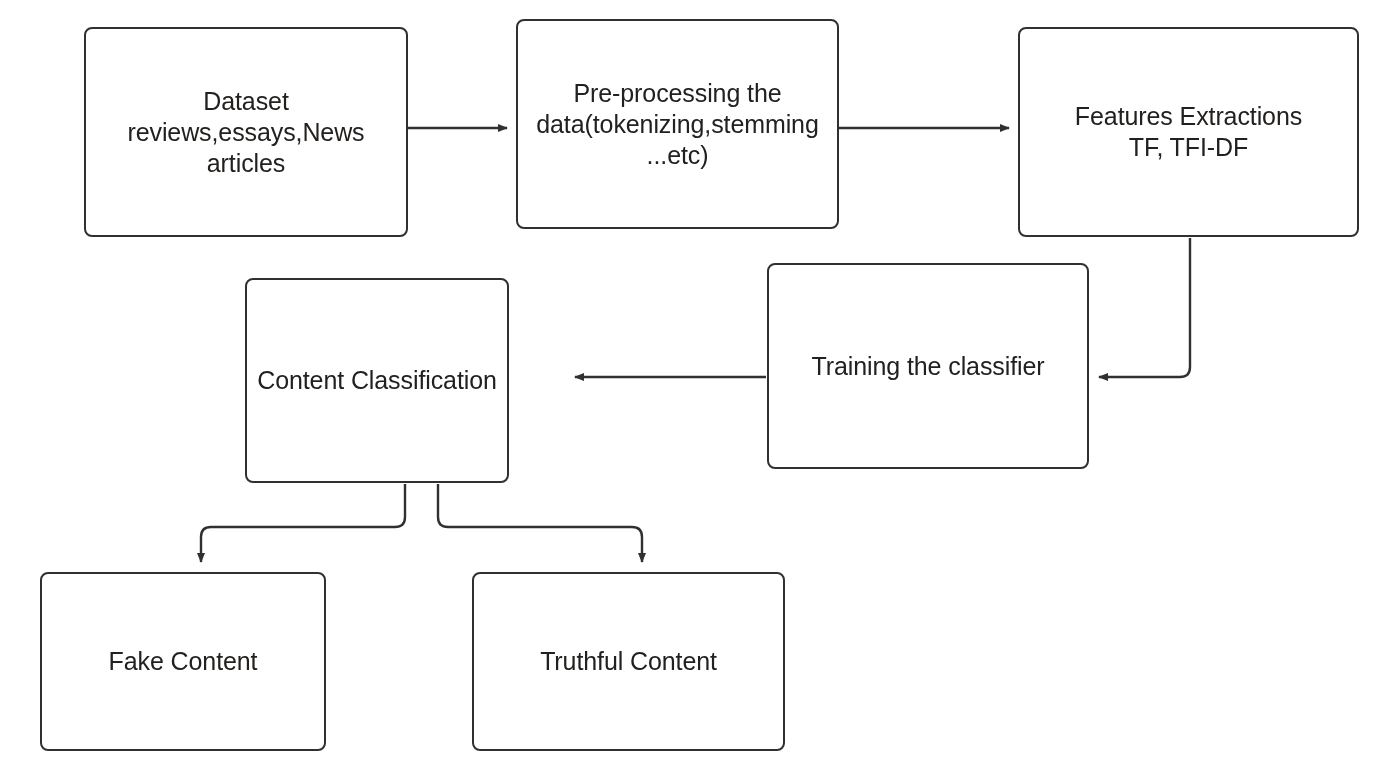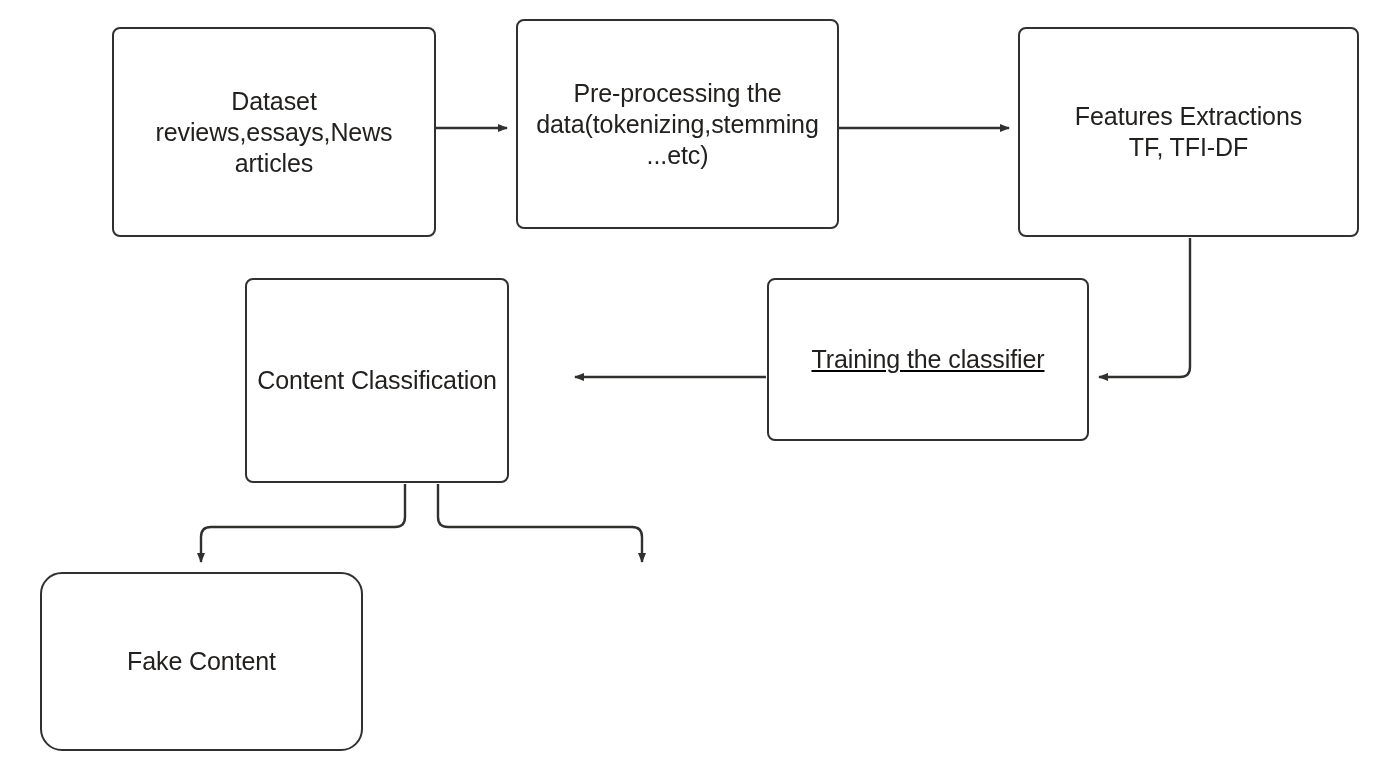--- a/index.html
+++ b/index.html
@@ -42,26 +42,26 @@
     color: #23211f;
     font-family: "Liberation Sans", sans-serif;
     font-size: 25px;
     line-height: 31px;
     text-align: center;
     white-space: pre-line;
     letter-spacing: -0.1px;
     padding: 0 4px;
   }
   
-  #node-dataset        { left: 84px;   top: 27px;  width: 324px; height: 210px; margin-left: 28px; }
+  #node-dataset        { left: 84px;   top: 27px;  width: 324px; height: 210px; }
   #node-preprocessing  { left: 516px;  top: 19px;  width: 323px; height: 210px; }
   #node-features       { left: 1018px; top: 27px;  width: 341px; height: 210px; }
-  #node-training       { left: 767px;  top: 278px; width: 322px; height: 163px; text-decoration: underline; }
+  #node-training       { left: 767px;  top: 263px; width: 322px; height: 206px; }
   #node-classification { left: 245px;  top: 278px; width: 264px; height: 205px; }
-  #node-fake           { left: 40px;   top: 572px; width: 323px; height: 179px; border-radius: 22px; }
+  #node-fake           { left: 40px;   top: 572px; width: 286px; height: 179px; }
   #node-truthful       { left: 472px;  top: 572px; width: 313px; height: 179px; }
 </style>
 </head>
 <body>
 
 <div id="canvas">
 
   <svg id="edge-layer" width="1396" height="773" viewBox="0 0 1396 773" xmlns="http://www.w3.org/2000/svg">
     <defs>
       <marker id="arrow-head" markerWidth="10" markerHeight="10" refX="9" refY="4" orient="auto" markerUnits="userSpaceOnUse">
@@ -116,14 +116,17 @@
   </div>
 
   <div class="node" id="node-classification">
     <span class="node-label">Content Classification</span>
   </div>
 
   <div class="node" id="node-fake">
     <span class="node-label">Fake Content</span>
   </div>
 
+  <div class="node" id="node-truthful">
+    <span class="node-label">Truthful Content</span>
+  </div>
 
 </div>
 
 </body></html>

